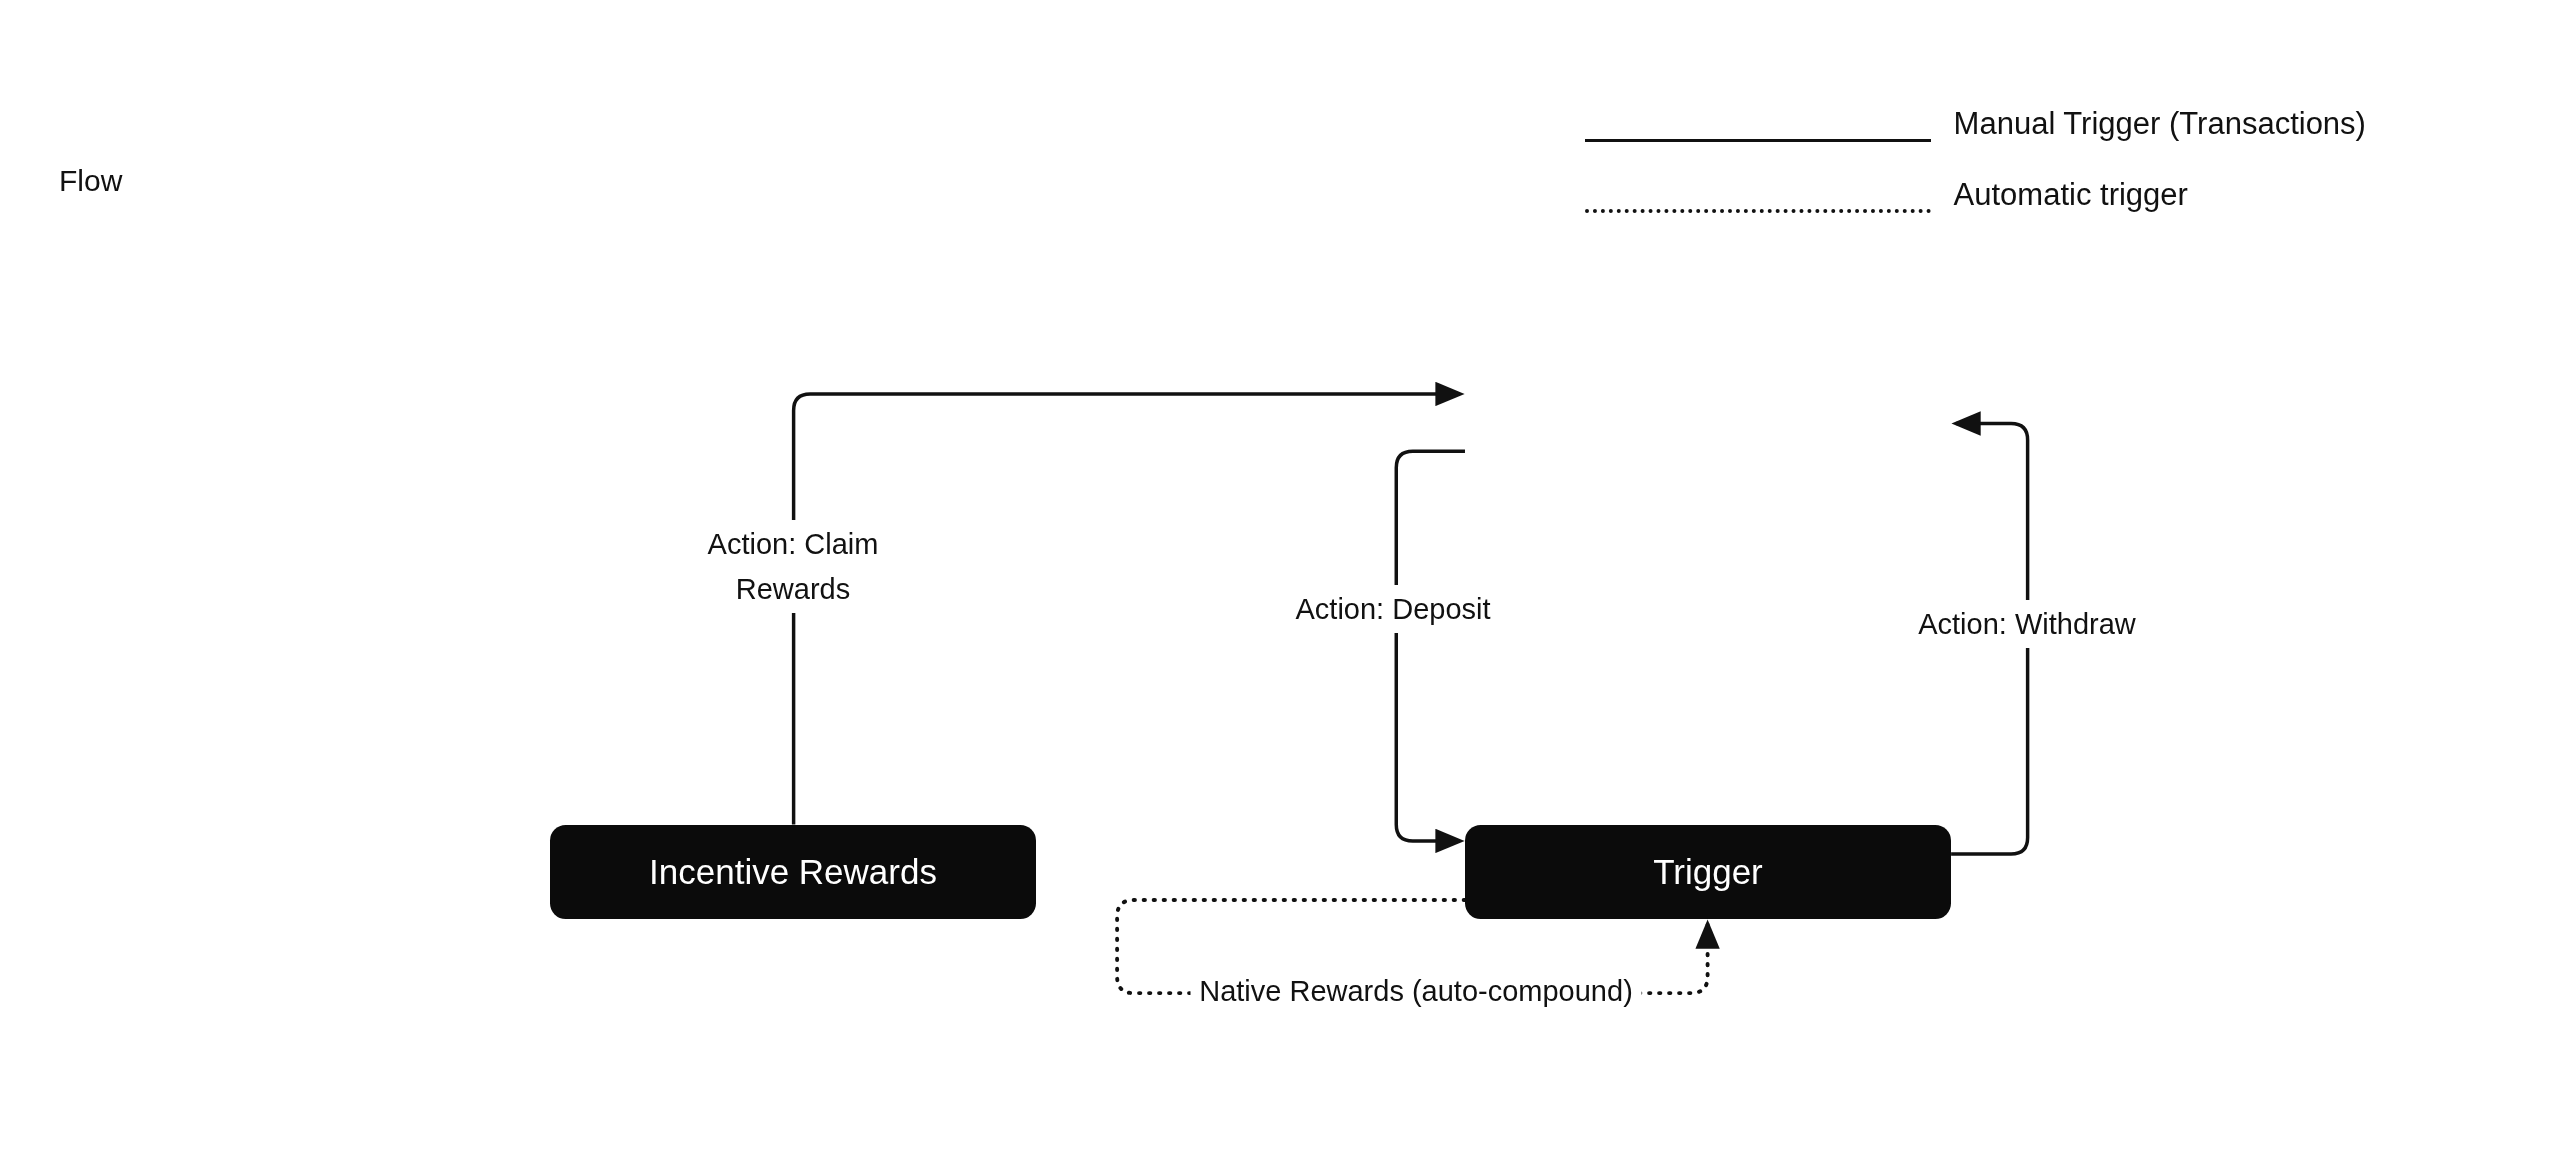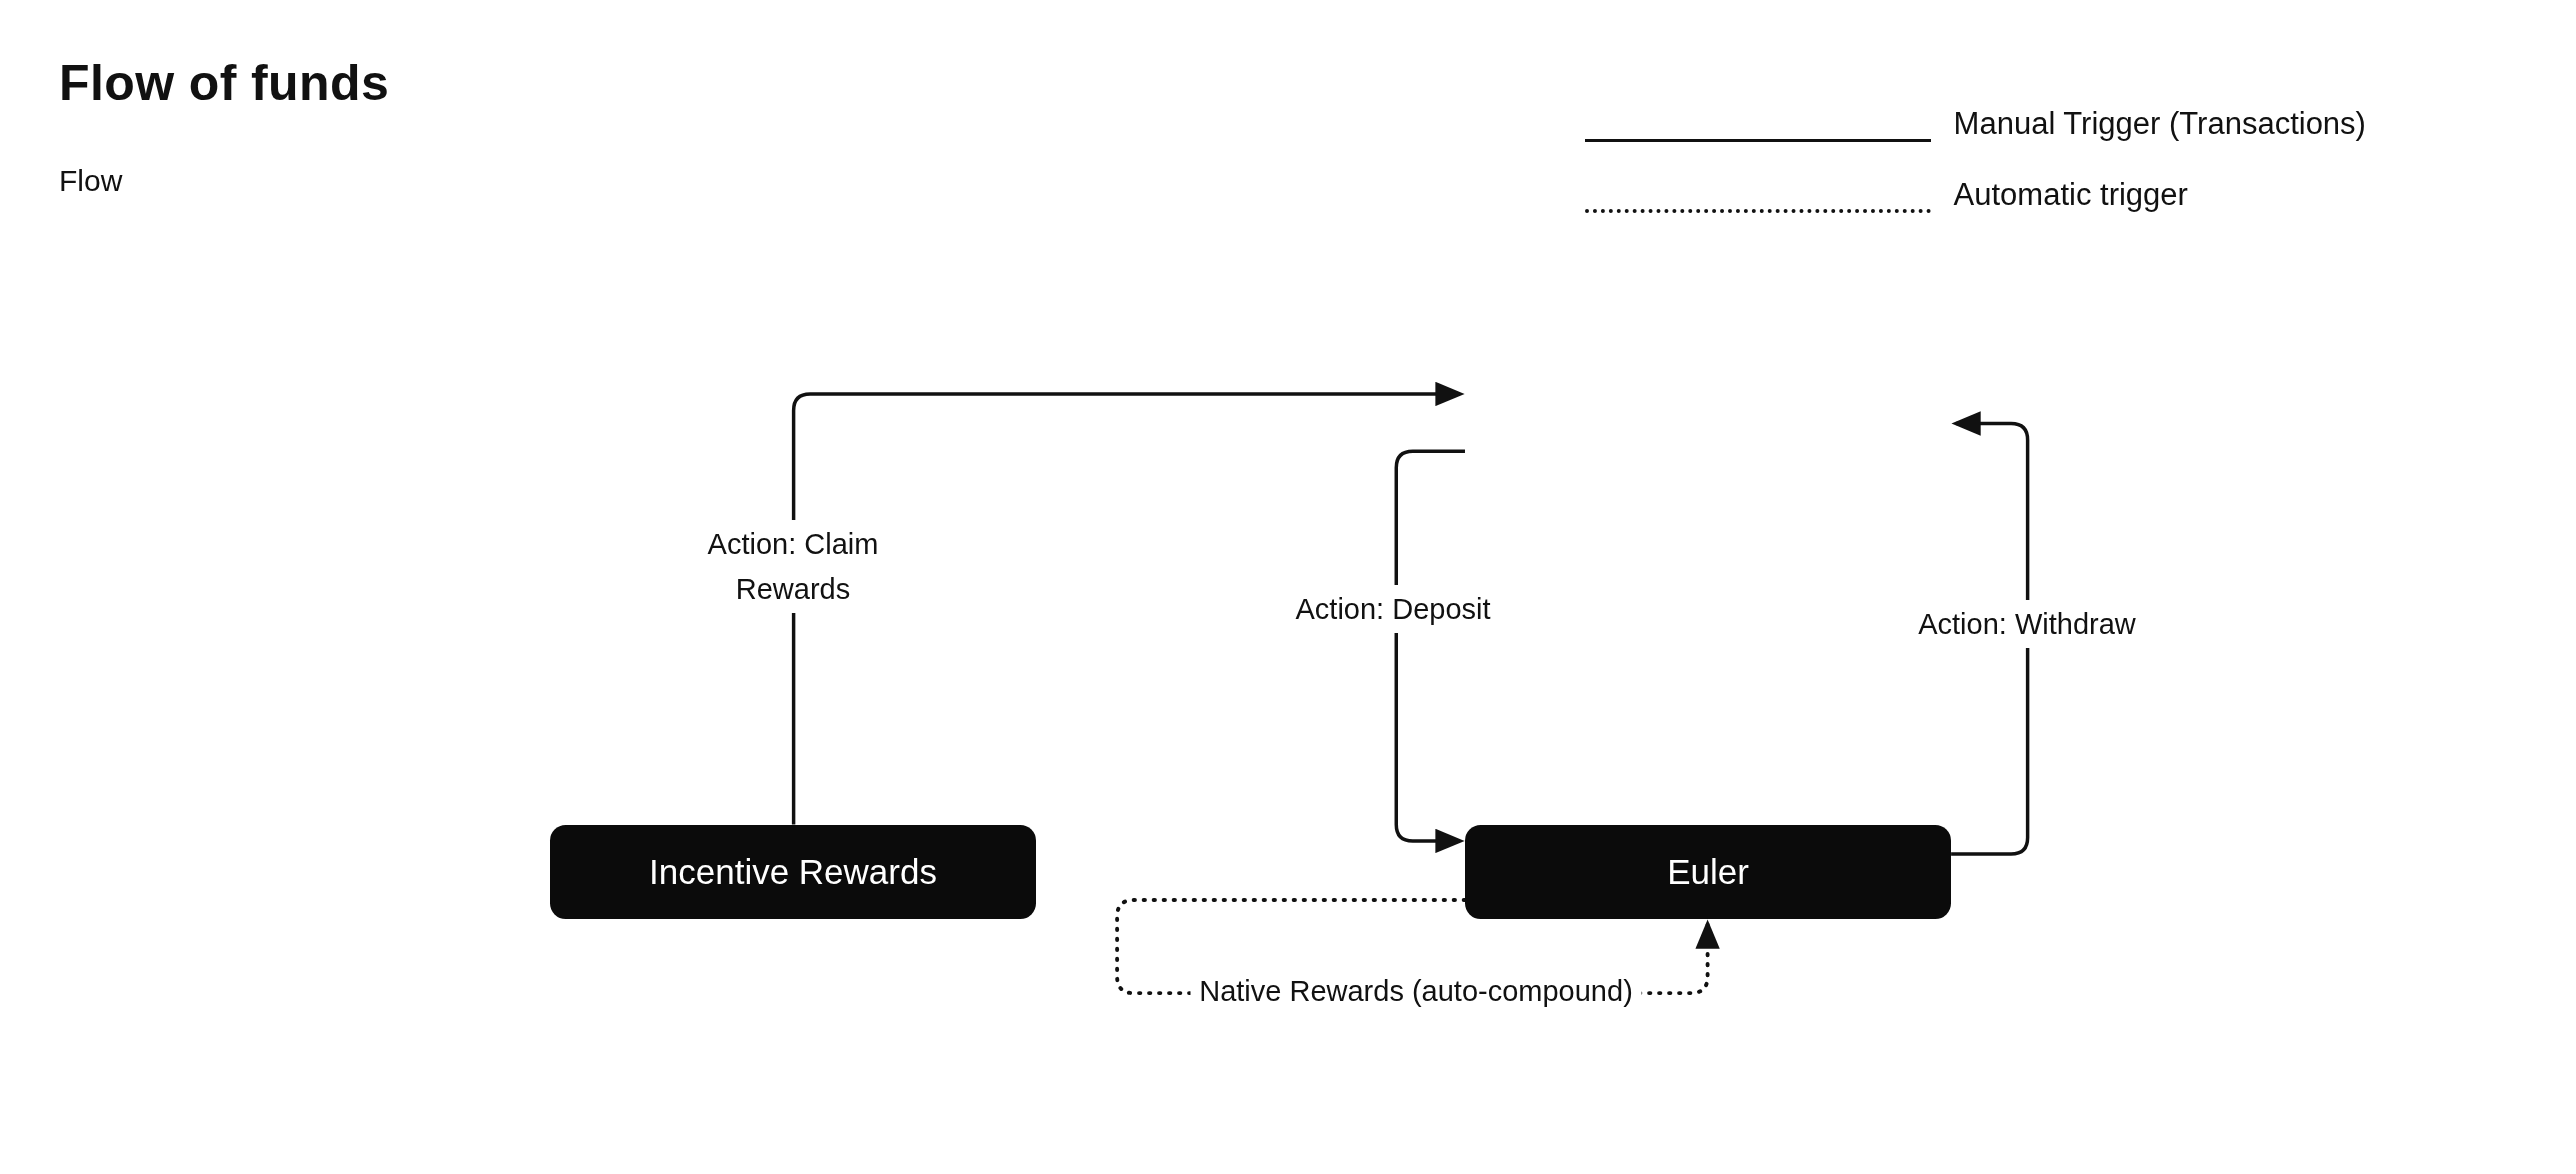--- a/index.html
+++ b/index.html
@@ -46,21 +46,20 @@
   .lbl-claim    { left: 793px;  top: 520px; }
   .lbl-deposit  { left: 1393px; top: 585px; }
   .lbl-withdraw { left: 2027px; top: 600px; }
   .lbl-native   { left: 1416px; top: 967px; }
 </style>
 </head>
 <body>
 
 <div class="canvas">
 
-  <div class="title">Flow of funds</div>
   <div class="subtitle">Flow</div>
 
   <div class="legend">
     <div class="legend-row">
       <div class="legend-line solid"></div>
       <div class="legend-label">Manual Trigger (Transactions)</div>
     </div>
     <div class="legend-row">
       <div class="legend-line dotted"></div>
       <div class="legend-label">Automatic trigger</div>
@@ -85,16 +84,16 @@
 
   <div class="edge-label lbl-claim">
     <div>Action: Claim</div>
     <div>Rewards</div>
   </div>
   <div class="edge-label lbl-deposit">Action: Deposit</div>
   <div class="edge-label lbl-withdraw">Action: Withdraw</div>
   <div class="edge-label lbl-native">Native Rewards (auto-compound)</div>
 
   <div class="node node-incentive-rewards" style="background: rgb(11, 11, 11);">Incentive Rewards</div>
-  <div class="node node-staked" style="background: rgb(11, 11, 11);">Euler</div>
+  <div class="node node-staked" style="background: rgb(11, 11, 11);">Trigger</div>
 
 </div>
 
 
 </body></html>

